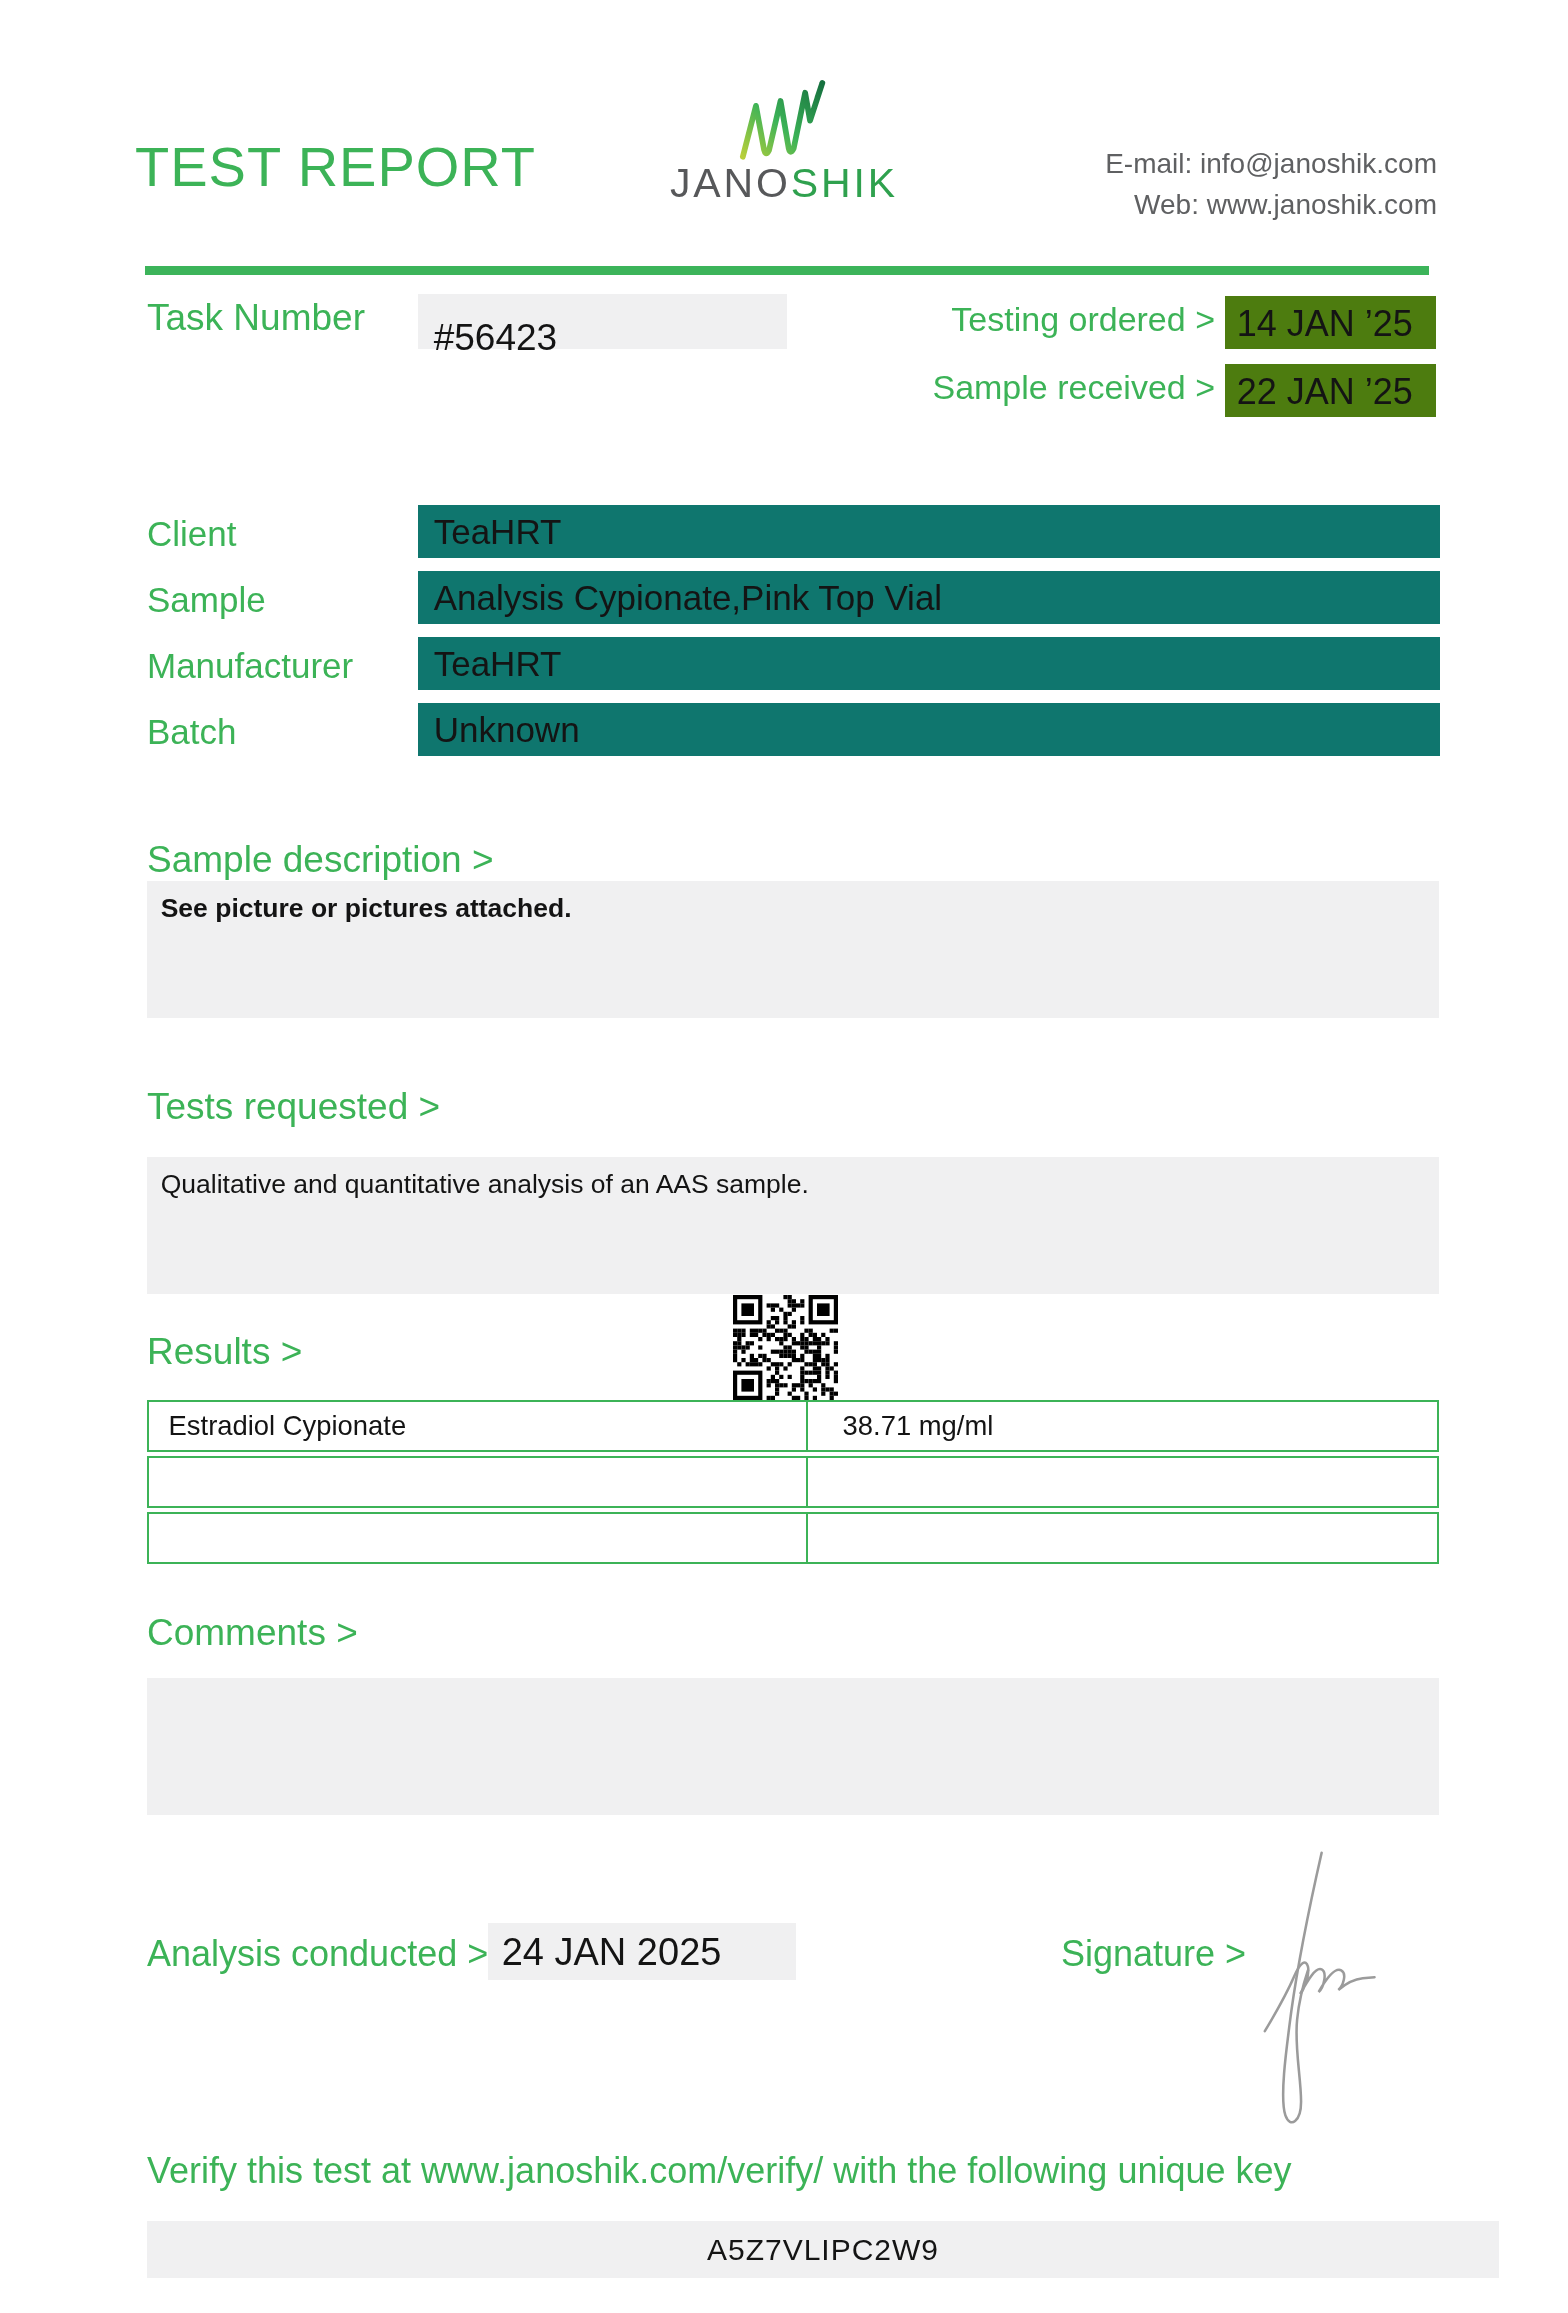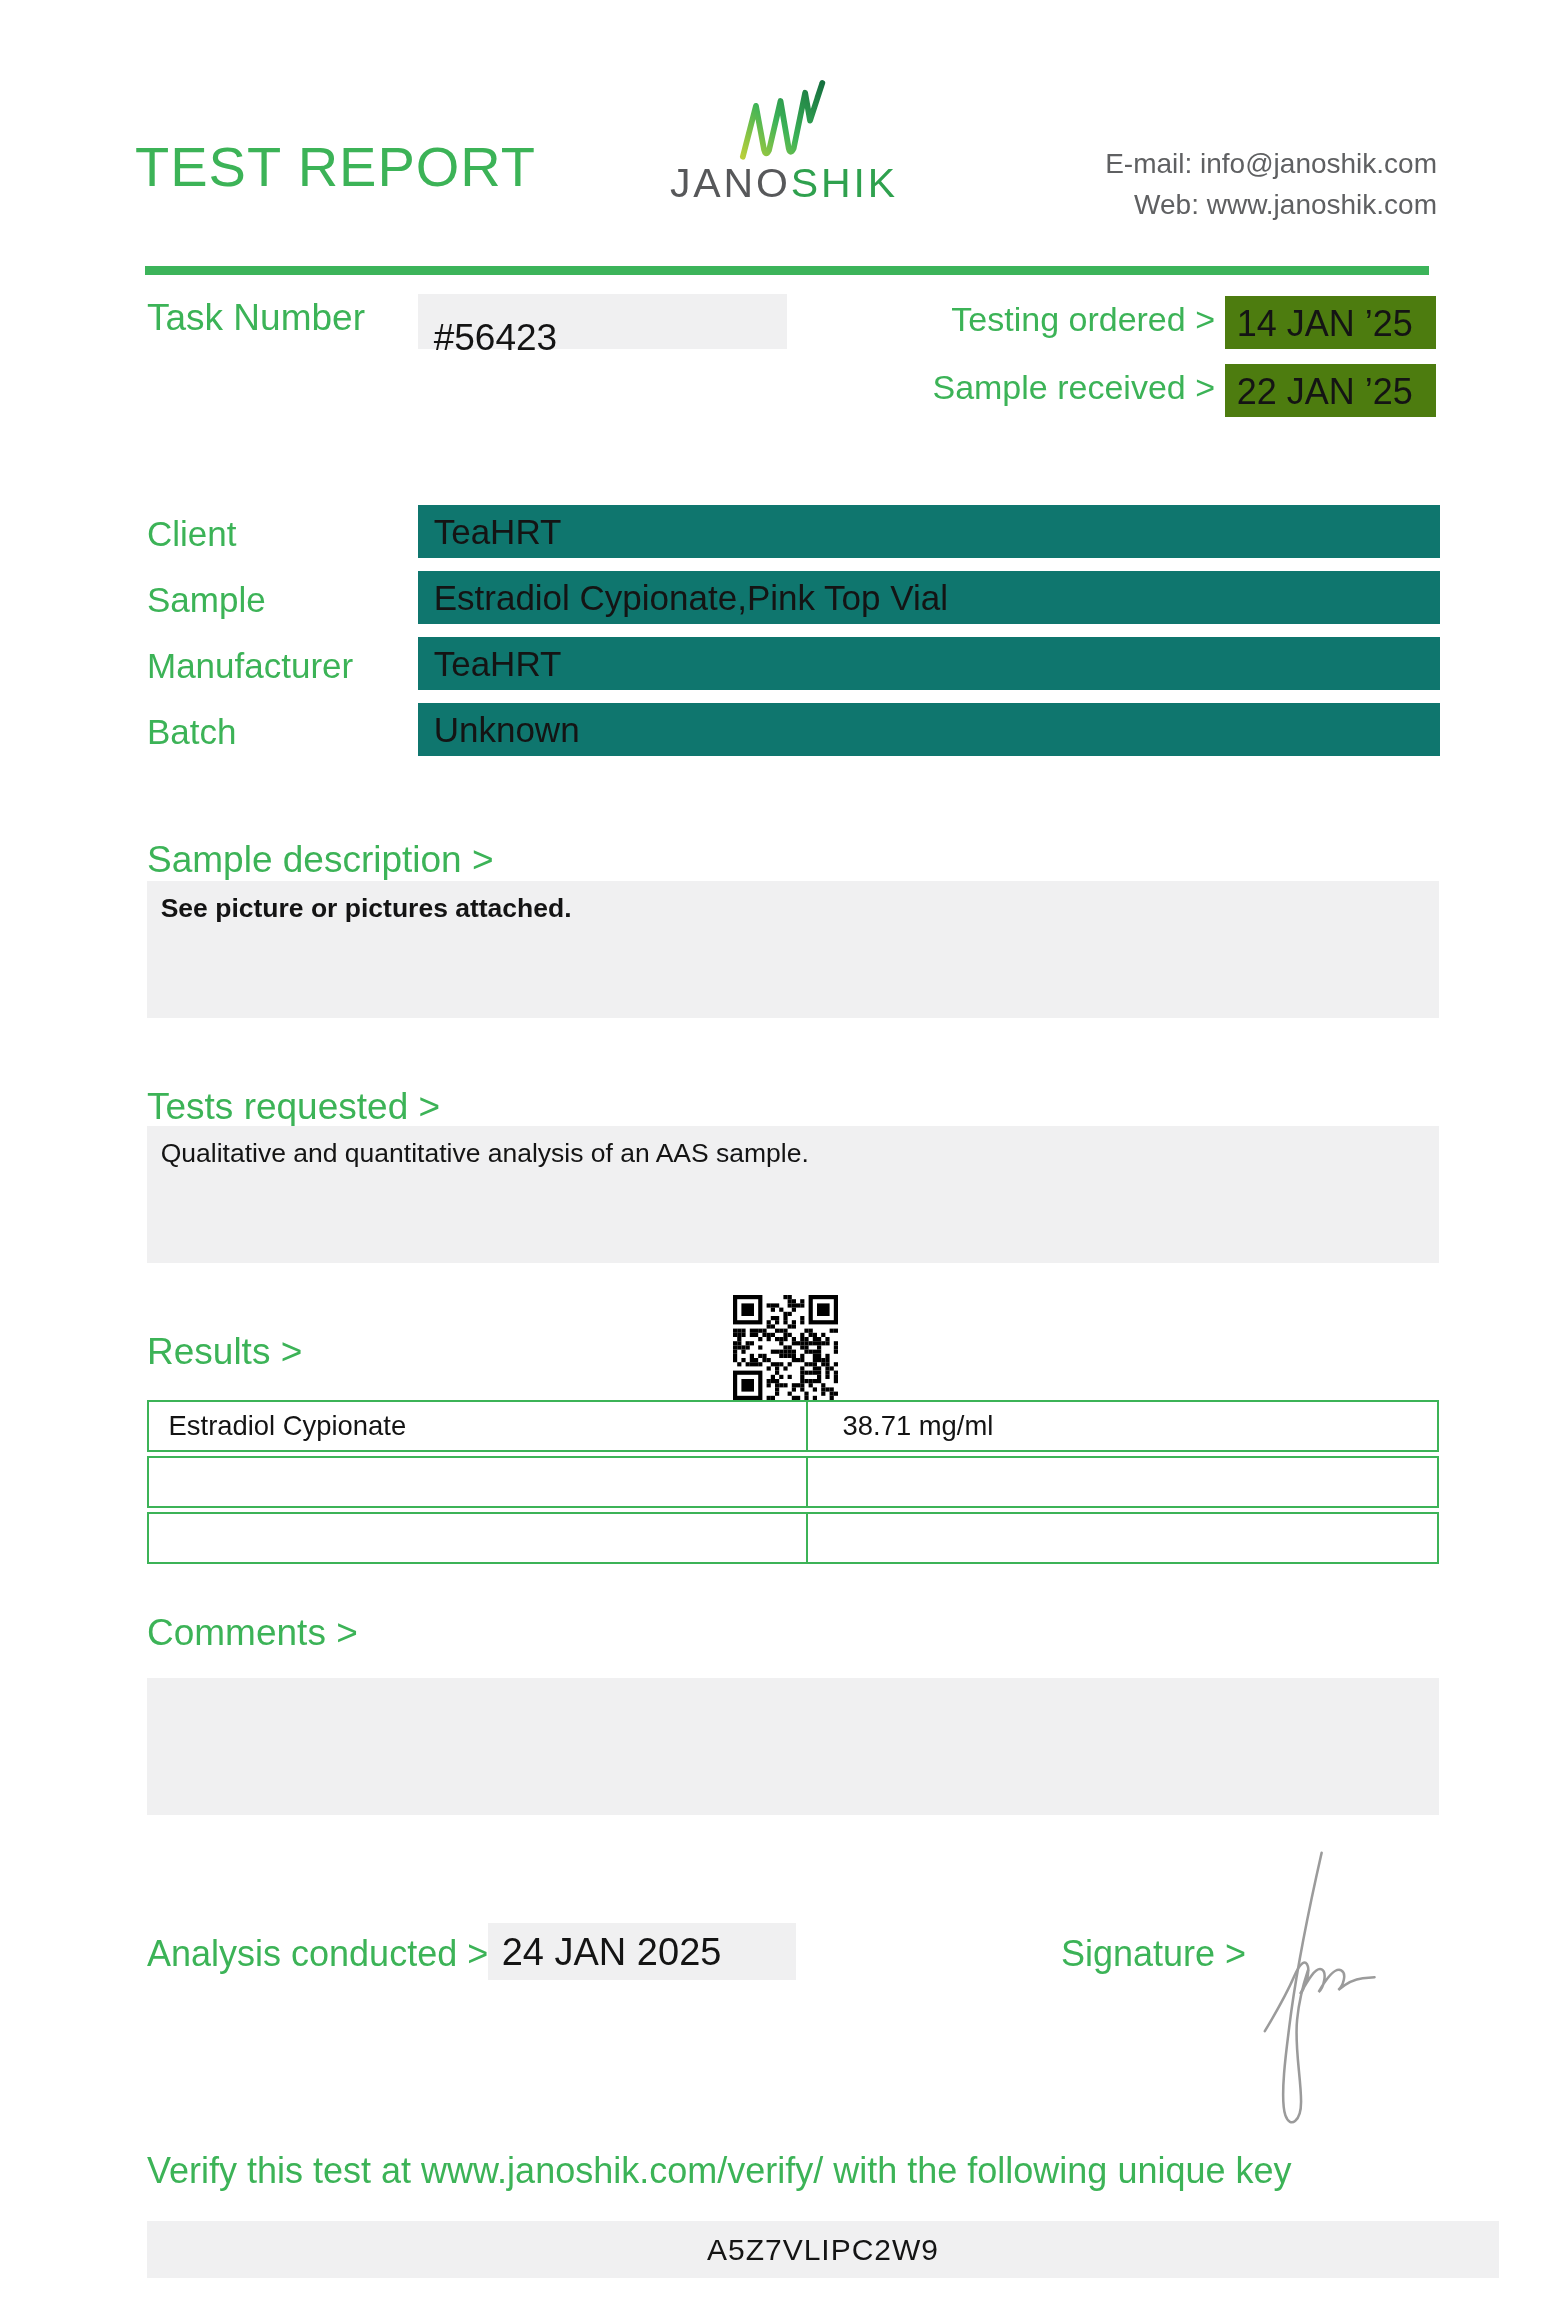--- a/index.html
+++ b/index.html
@@ -103,40 +103,40 @@
     <span>22 JAN ’25</span>
   </div>
 
   <div class="abs info-label green" style="top:514px;">Client</div>
   <div class="abs info-box" style="top:505px;">
     <span>TeaHRT</span>
   </div>
 
   <div class="abs info-label green" style="top:580px;">Sample</div>
   <div class="abs info-box" style="top:571px;">
-    <span>Estradiol Cypionate,Pink Top Vial</span>
+    <span>Analysis Cypionate,Pink Top Vial</span>
   </div>
 
   <div class="abs info-label green" style="top:646px;">Manufacturer</div>
   <div class="abs info-box" style="top:637px;">
     <span>TeaHRT</span>
   </div>
 
   <div class="abs info-label green" style="top:712px;">Batch</div>
   <div class="abs info-box" style="top:703px;">
     <span>Unknown</span>
   </div>
 
   <div class="abs sec-heading green" style="top:839px;">Sample description &gt;</div>
   <div class="abs sec-box" style="top:881px;font-weight:bold;">
     <span>See picture or pictures attached.</span>
   </div>
 
   <div class="abs sec-heading green" style="top:1086px;">Tests requested &gt;</div>
-  <div class="abs sec-box" style="top:1126px;">
+  <div class="abs sec-box" style="top:1157px;">
     <span>Qualitative and quantitative analysis of an AAS sample.</span>
   </div>
 
   <div class="abs sec-heading green" style="top:1331px;">Results &gt;</div>
 
   <div class="abs" style="left:733px;top:1295px;">
     <svg id="qr-svg" width="105" height="105" viewBox="0 0 107.5 107.5" fill="#000">
         <rect x="51.599999999999994" y="0" width="4.3" height="4.3"></rect>
         <rect x="55.9" y="0" width="4.3" height="4.3"></rect>
         <rect x="55.9" y="4.3" width="4.3" height="4.3"></rect>

